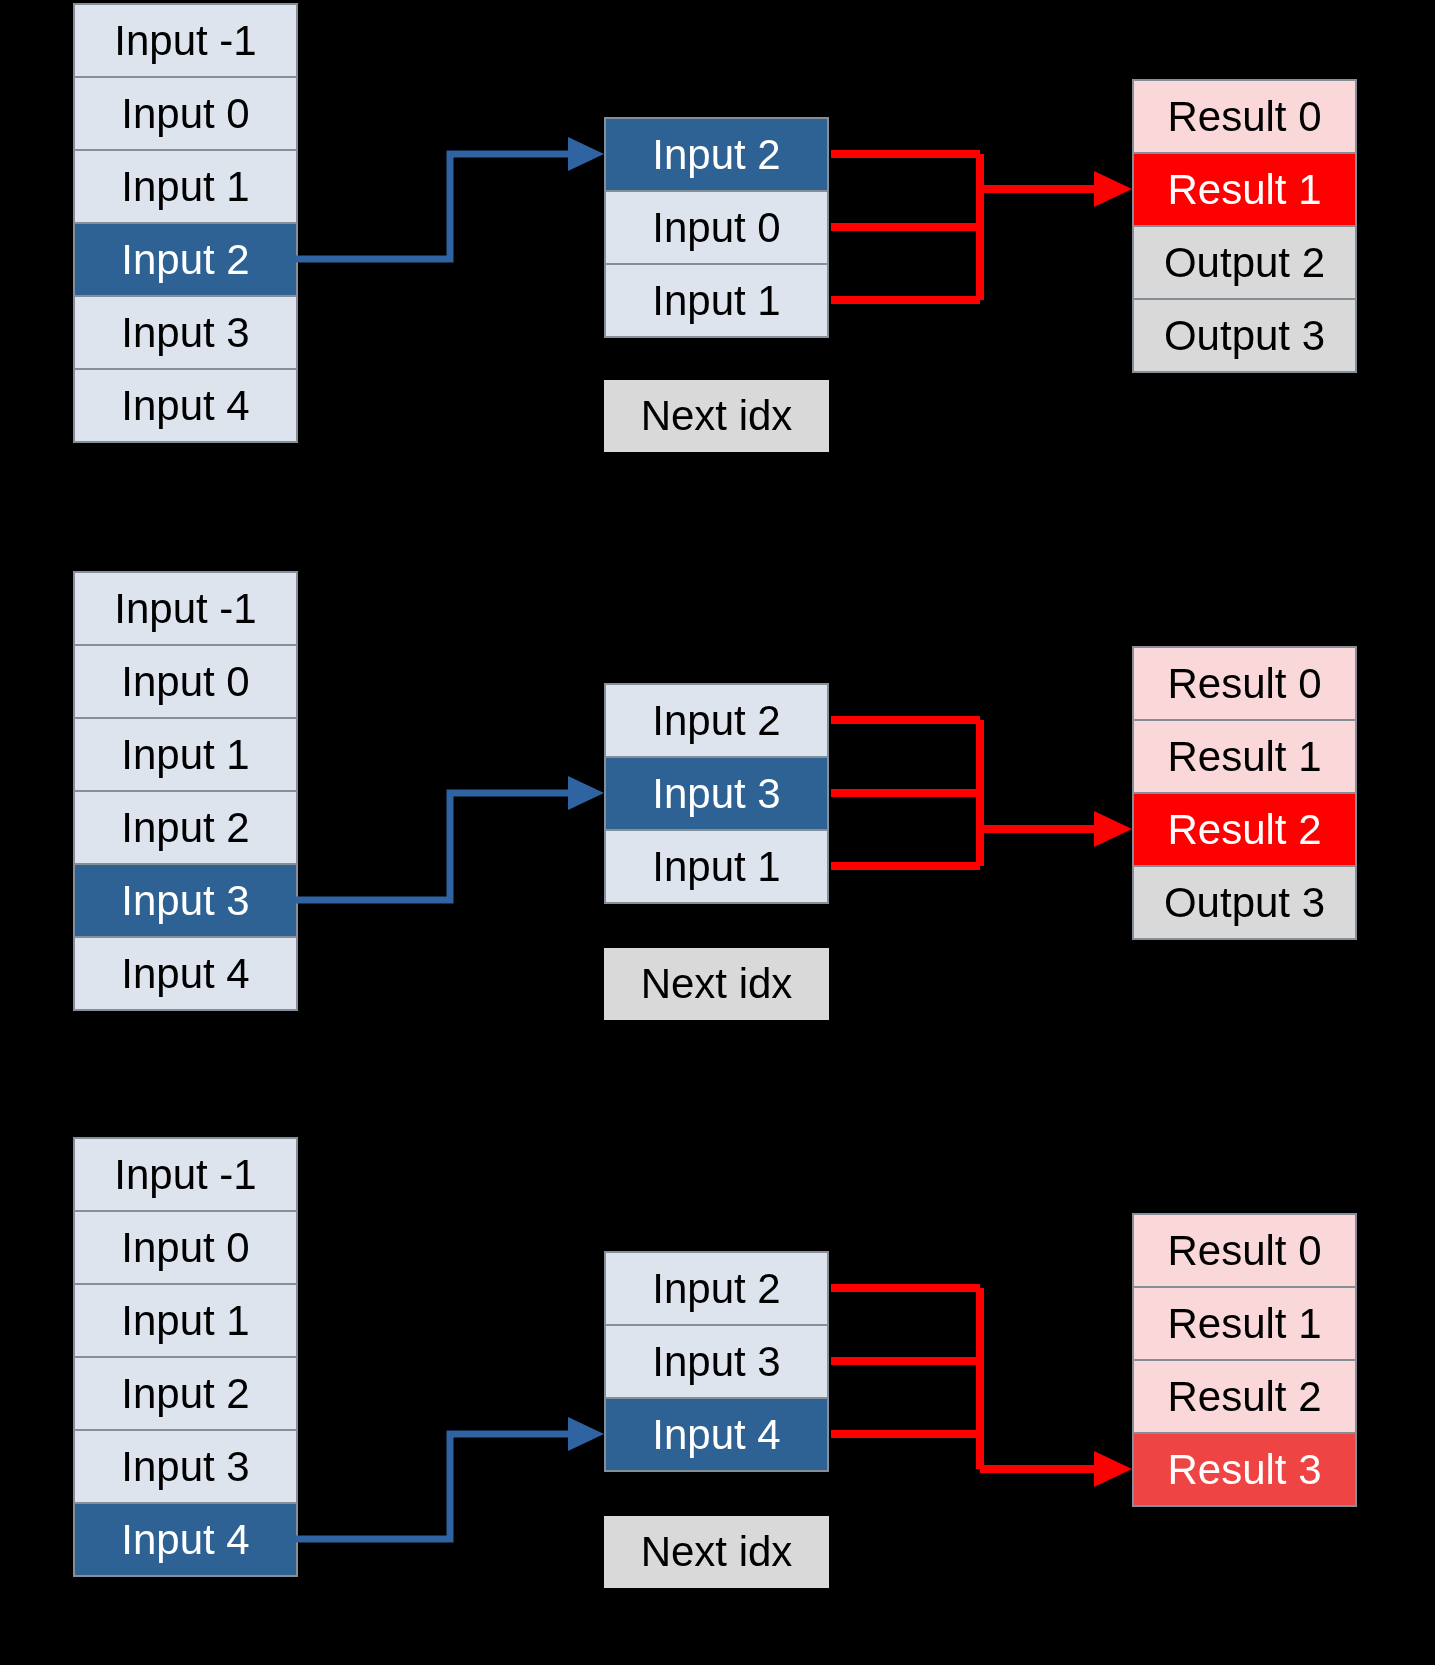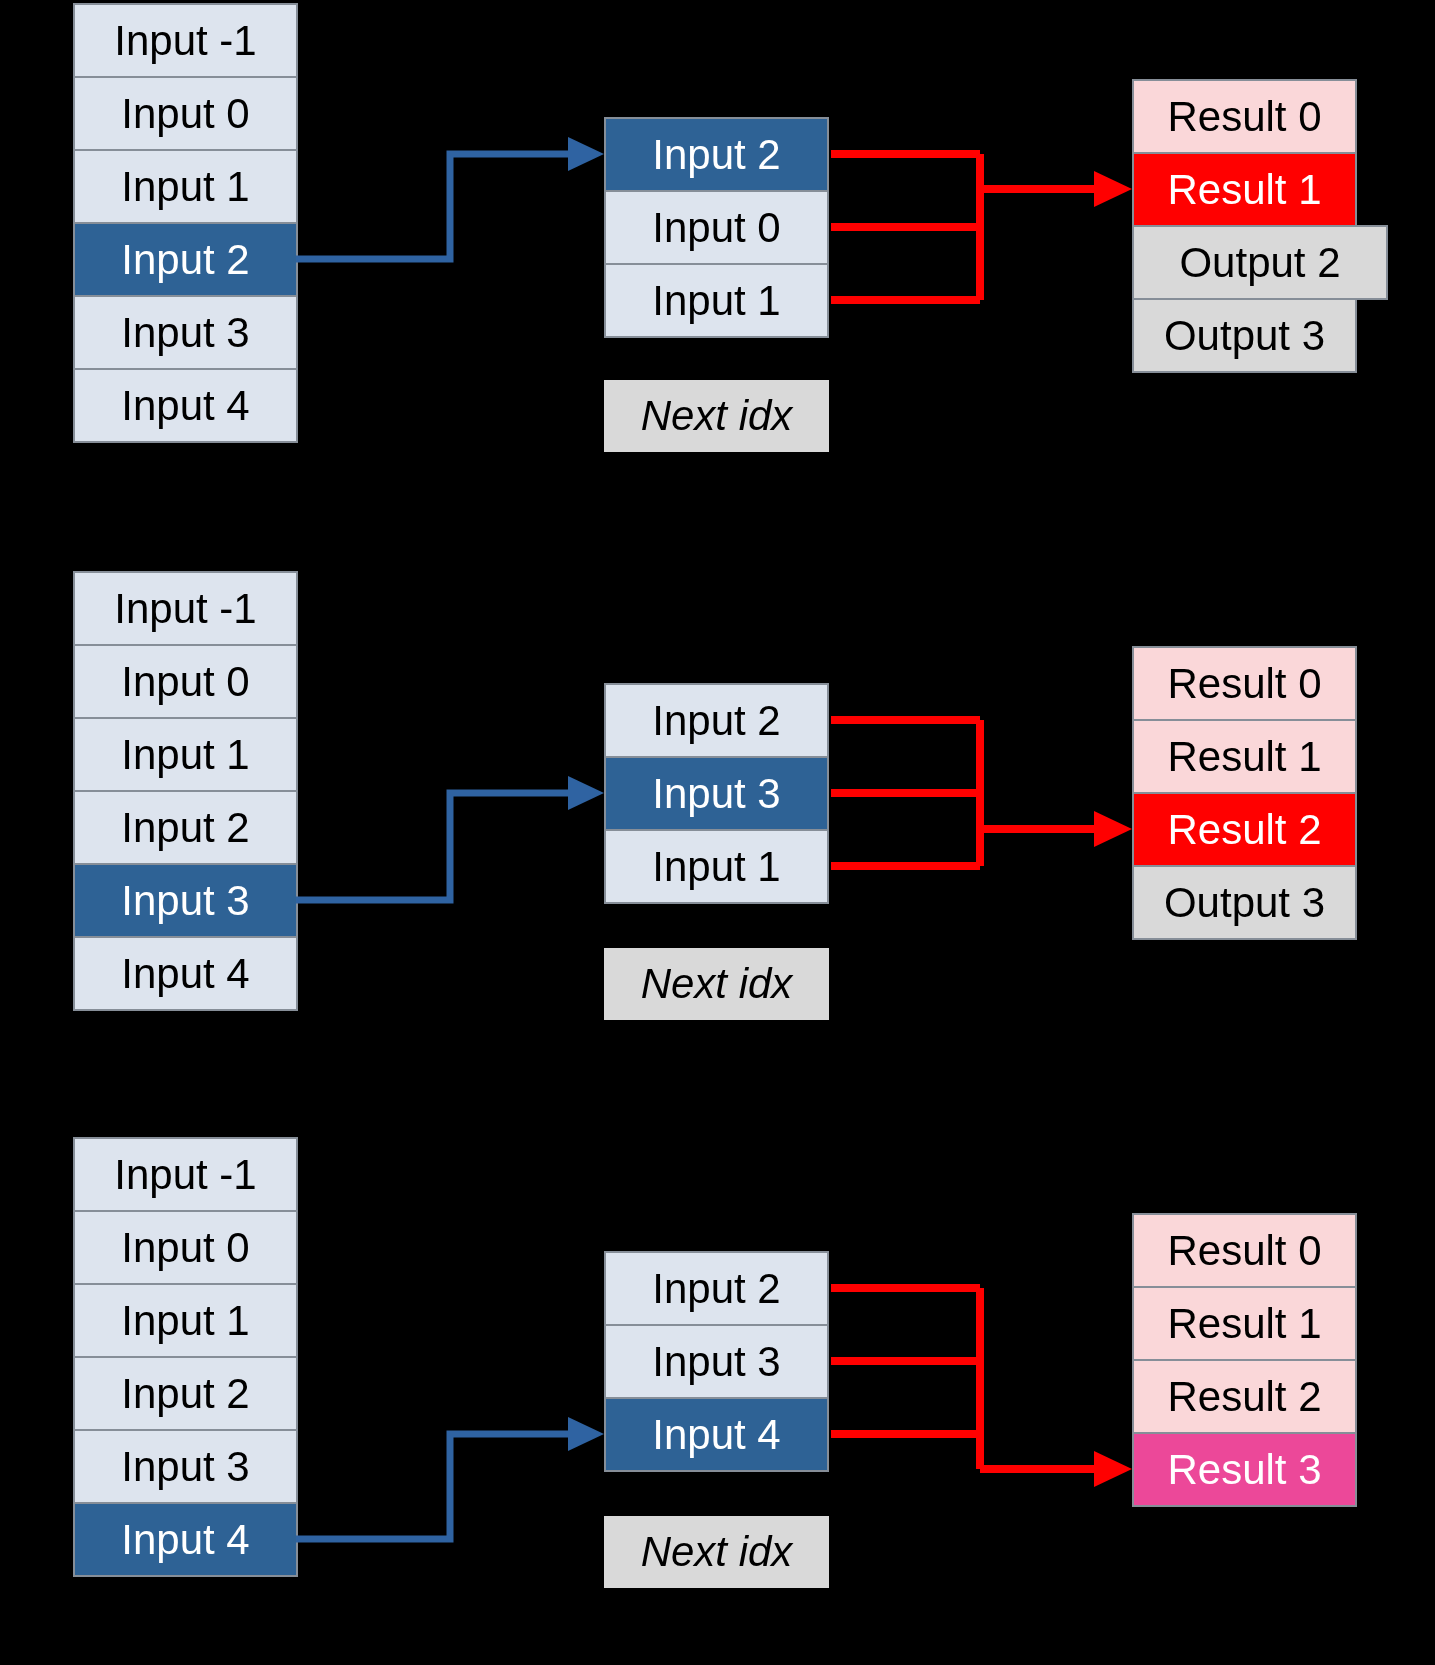--- a/index.html
+++ b/index.html
@@ -25,21 +25,20 @@
     border: 2px solid #868e98;
     text-align: center;
     font-size: 42px;
     line-height: 71px;
     white-space: nowrap;
     overflow: hidden;
   }
   .cell.flat {
     border: none;
     line-height: 72px;
-    font-style: italic;
   }
   svg.overlay {
     position: absolute;
     left: 0;
     top: 0;
     pointer-events: none;
   }
 </style>
 </head>
 <body>
@@ -50,21 +49,21 @@
     <div class="cell" style="left: 73px; top: 149px; width: 225px; height: 75px; background: rgb(221, 228, 238); color: rgb(0, 0, 0);">Input 1</div>
     <div class="cell" style="left: 73px; top: 222px; width: 225px; height: 75px; background: rgb(46, 98, 149); color: rgb(255, 255, 255);">Input 2</div>
     <div class="cell" style="left: 73px; top: 295px; width: 225px; height: 75px; background: rgb(221, 228, 238); color: rgb(0, 0, 0);">Input 3</div>
     <div class="cell" style="left: 73px; top: 368px; width: 225px; height: 75px; background: rgb(221, 228, 238); color: rgb(0, 0, 0);">Input 4</div>
     <div class="cell" style="left: 604px; top: 117px; width: 225px; height: 75px; background: rgb(46, 98, 149); color: rgb(255, 255, 255);">Input 2</div>
     <div class="cell" style="left: 604px; top: 190px; width: 225px; height: 75px; background: rgb(221, 228, 238); color: rgb(0, 0, 0);">Input 0</div>
     <div class="cell" style="left: 604px; top: 263px; width: 225px; height: 75px; background: rgb(221, 228, 238); color: rgb(0, 0, 0);">Input 1</div>
     <div class="cell flat" style="left: 604px; top: 380px; width: 225px; height: 72px; background: rgb(217, 217, 217); color: rgb(0, 0, 0);">Next idx</div>
     <div class="cell" style="left: 1132px; top: 79px; width: 225px; height: 75px; background: rgb(250, 215, 217); color: rgb(0, 0, 0);">Result 0</div>
     <div class="cell" style="left: 1132px; top: 152px; width: 225px; height: 75px; background: rgb(255, 0, 0); color: rgb(255, 255, 255);">Result 1</div>
-    <div class="cell" style="left: 1132px; top: 225px; width: 256px; height: 75px; background: rgb(217, 217, 217); color: rgb(0, 0, 0);">Output 2</div>
+    <div class="cell" style="left: 1132px; top: 225px; width: 225px; height: 75px; background: rgb(217, 217, 217); color: rgb(0, 0, 0);">Output 2</div>
     <div class="cell" style="left: 1132px; top: 298px; width: 225px; height: 75px; background: rgb(217, 217, 217); color: rgb(0, 0, 0);">Output 3</div>
     <div class="cell" style="left: 73px; top: 571px; width: 225px; height: 75px; background: rgb(221, 228, 238); color: rgb(0, 0, 0);">Input -1</div>
     <div class="cell" style="left: 73px; top: 644px; width: 225px; height: 75px; background: rgb(221, 228, 238); color: rgb(0, 0, 0);">Input 0</div>
     <div class="cell" style="left: 73px; top: 717px; width: 225px; height: 75px; background: rgb(221, 228, 238); color: rgb(0, 0, 0);">Input 1</div>
     <div class="cell" style="left: 73px; top: 790px; width: 225px; height: 75px; background: rgb(221, 228, 238); color: rgb(0, 0, 0);">Input 2</div>
     <div class="cell" style="left: 73px; top: 863px; width: 225px; height: 75px; background: rgb(46, 98, 149); color: rgb(255, 255, 255);">Input 3</div>
     <div class="cell" style="left: 73px; top: 936px; width: 225px; height: 75px; background: rgb(221, 228, 238); color: rgb(0, 0, 0);">Input 4</div>
     <div class="cell" style="left: 604px; top: 683px; width: 225px; height: 75px; background: rgb(221, 228, 238); color: rgb(0, 0, 0);">Input 2</div>
     <div class="cell" style="left: 604px; top: 756px; width: 225px; height: 75px; background: rgb(46, 98, 149); color: rgb(255, 255, 255);">Input 3</div>
     <div class="cell" style="left: 604px; top: 829px; width: 225px; height: 75px; background: rgb(221, 228, 238); color: rgb(0, 0, 0);">Input 1</div>
@@ -79,21 +78,21 @@
     <div class="cell" style="left: 73px; top: 1356px; width: 225px; height: 75px; background: rgb(221, 228, 238); color: rgb(0, 0, 0);">Input 2</div>
     <div class="cell" style="left: 73px; top: 1429px; width: 225px; height: 75px; background: rgb(221, 228, 238); color: rgb(0, 0, 0);">Input 3</div>
     <div class="cell" style="left: 73px; top: 1502px; width: 225px; height: 75px; background: rgb(46, 98, 149); color: rgb(255, 255, 255);">Input 4</div>
     <div class="cell" style="left: 604px; top: 1251px; width: 225px; height: 75px; background: rgb(221, 228, 238); color: rgb(0, 0, 0);">Input 2</div>
     <div class="cell" style="left: 604px; top: 1324px; width: 225px; height: 75px; background: rgb(221, 228, 238); color: rgb(0, 0, 0);">Input 3</div>
     <div class="cell" style="left: 604px; top: 1397px; width: 225px; height: 75px; background: rgb(46, 98, 149); color: rgb(255, 255, 255);">Input 4</div>
     <div class="cell flat" style="left: 604px; top: 1516px; width: 225px; height: 72px; background: rgb(217, 217, 217); color: rgb(0, 0, 0);">Next idx</div>
     <div class="cell" style="left: 1132px; top: 1213px; width: 225px; height: 75px; background: rgb(250, 215, 217); color: rgb(0, 0, 0);">Result 0</div>
     <div class="cell" style="left: 1132px; top: 1286px; width: 225px; height: 75px; background: rgb(250, 215, 217); color: rgb(0, 0, 0);">Result 1</div>
     <div class="cell" style="left: 1132px; top: 1359px; width: 225px; height: 75px; background: rgb(250, 215, 217); color: rgb(0, 0, 0);">Result 2</div>
-    <div class="cell" style="left: 1132px; top: 1432px; width: 225px; height: 75px; background: #ec4899; color: rgb(255, 255, 255);">Result 3</div>
+    <div class="cell" style="left: 1132px; top: 1432px; width: 225px; height: 75px; background: #ef4444; color: rgb(255, 255, 255);">Result 3</div>
     <svg width="1435" height="1665" class="overlay">
       <g>
         <path d="M296 259 H450 V154 H572" fill="none" stroke="#2f63a2" stroke-width="7"></path>
         <polygon points="604,154 568,137 568,171" fill="#2f63a2"></polygon>
       </g>
       <g>
         <path d="M831 154 H980 M831 227 H980 M831 300 H980 M980 154 V300 M980 189 H1098" fill="none" stroke="#ff0000" stroke-width="8"></path>
         <polygon points="1132,189 1094,171 1094,207" fill="#ff0000"></polygon>
       </g>
       <g>

